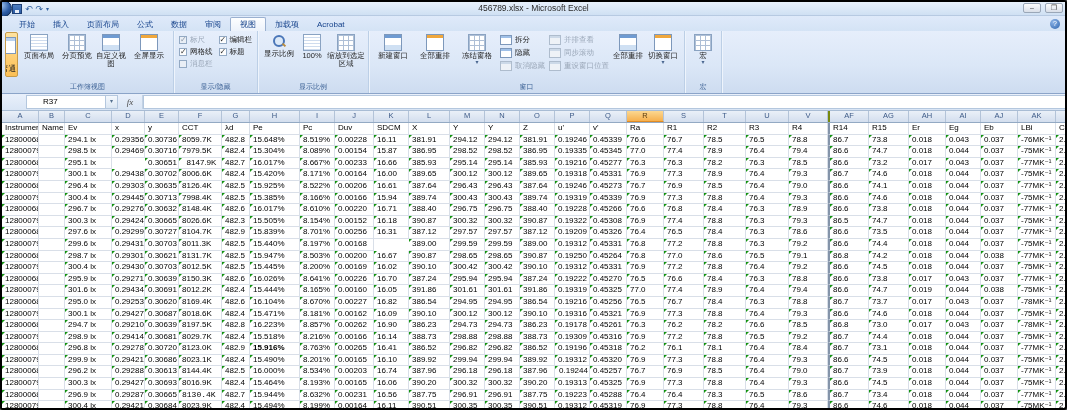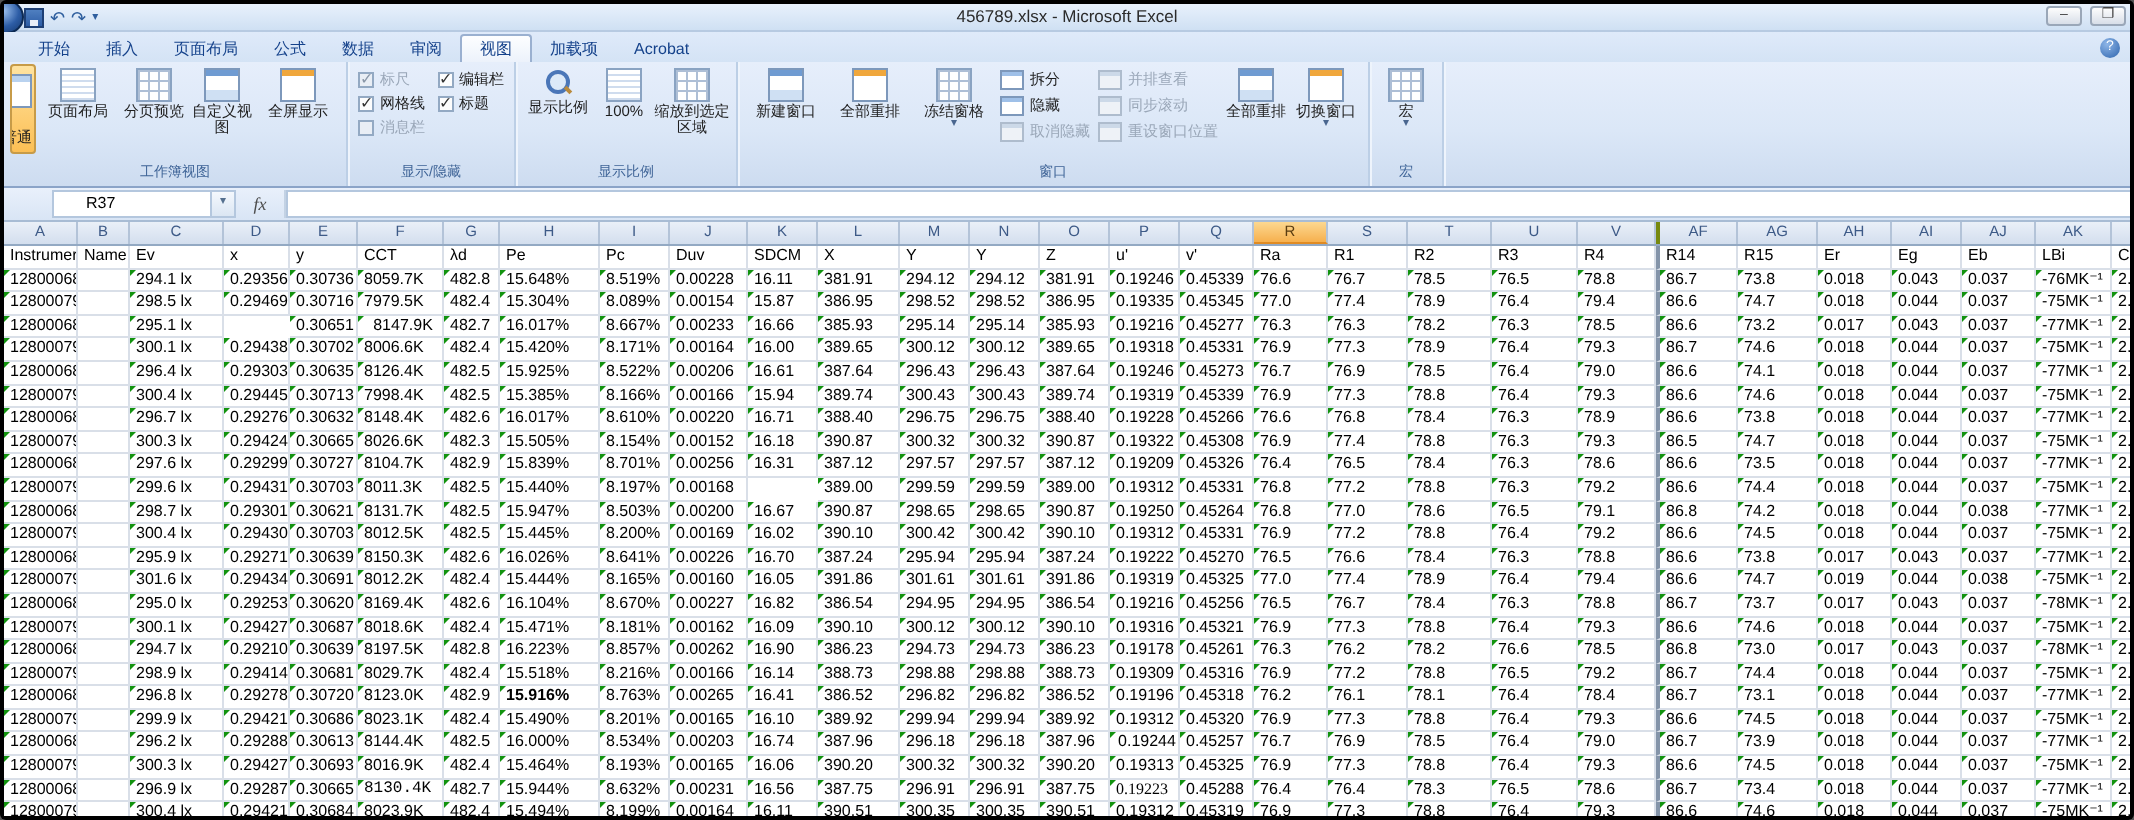--- a/index.html
+++ b/index.html
@@ -1028,21 +1028,21 @@
             <div class="cell" style="width: 43px; font-family: Liberation Mono, monospace;"><i class="tri"></i>8130.4K</div>
             <div class="cell" style="width: 28px;"><i class="tri"></i>482.7</div>
             <div class="cell" style="width: 50px;"><i class="tri"></i>15.944%</div>
             <div class="cell" style="width: 35px;"><i class="tri"></i>8.632%</div>
             <div class="cell" style="width: 39px;"><i class="tri"></i>0.00231</div>
             <div class="cell" style="width: 35px;"><i class="tri"></i>16.56</div>
             <div class="cell" style="width: 41px;"><i class="tri"></i>387.75</div>
             <div class="cell" style="width: 35px;"><i class="tri"></i>296.91</div>
             <div class="cell" style="width: 35px;"><i class="tri"></i>296.91</div>
             <div class="cell" style="width: 35px;"><i class="tri"></i>387.75</div>
-            <div class="cell" style="width: 35px; font-family: Liberation Serif, serif;"><i class="tri"></i>0.19223</div>
+            <div class="cell" style="width: 35px;"><i class="tri"></i>0.19223</div>
             <div class="cell" style="width: 37px;"><i class="tri"></i>0.45288</div>
             <div class="cell" style="width: 37px;"><i class="tri"></i>76.4</div>
             <div class="cell" style="width: 40px;"><i class="tri"></i>76.4</div>
             <div class="cell" style="width: 42px;"><i class="tri"></i>78.3</div>
             <div class="cell" style="width: 43px;"><i class="tri"></i>76.5</div>
             <div class="cell" style="width: 39px;"><i class="tri"></i>78.6</div>
             <div class="cell splitL" style="width: 41px;"><i class="tri"></i>86.7</div>
             <div class="cell" style="width: 40px;"><i class="tri"></i>73.4</div>
             <div class="cell" style="width: 37px;"><i class="tri"></i>0.018</div>
             <div class="cell" style="width: 35px;"><i class="tri"></i>0.044</div>

